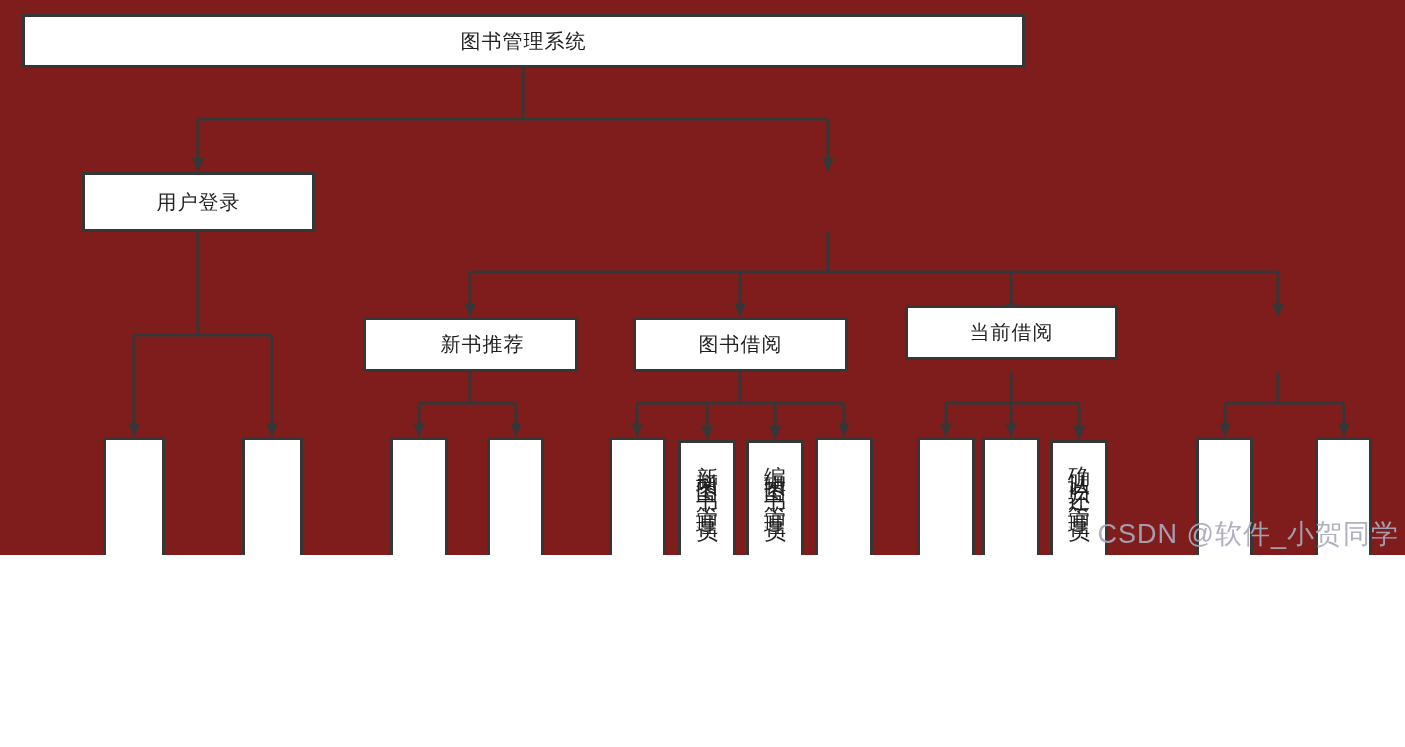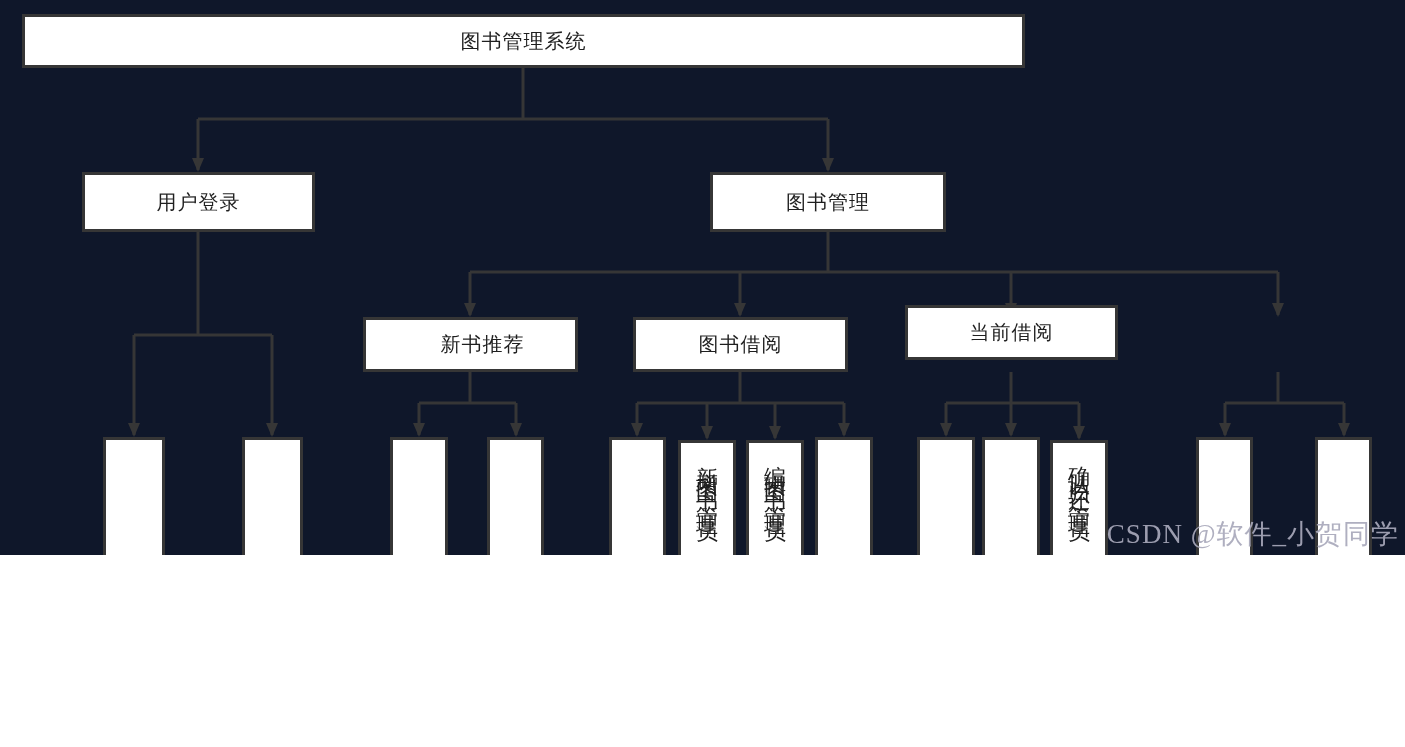--- a/index.html
+++ b/index.html
@@ -1,18 +1,18 @@
 <!DOCTYPE html>
 <html><head>
 <meta charset="utf-8">
 <style>
   html,body{margin:0;padding:0;background:#fff;}
   #stage{
-    position:relative;width:1405px;height:555px;background:#0f172a;
-    font-family:Liberation Serif, serif;
+    position:relative;width:1405px;height:555px;background:#7f1d1d;
+    font-family:Liberation Sans, sans-serif;
     color:#1f1f1f;overflow:hidden;
   }
   #wires{position:absolute;left:0;top:0;width:1405px;height:747px;}
   .node{
     position:absolute;box-sizing:border-box;
     border:3px solid #363636;background:#ffffff;
     display:flex;align-items:center;justify-content:center;
     font-size:20px;letter-spacing:1px;color:#1f1f1f;
   }
   .leaf{
@@ -76,23 +76,20 @@
     <path fill="#363636" d="M1219,423 L1231,423 L1225,437 Z M1338,423 L1350,423 L1344,437 Z"></path>
   </svg>
 
   <div class="node" style="left:22px;top:14px;width:1003px;height:54px;">
     <span>图书管理系统</span>
   </div>
 
   <div class="node" style="left:82px;top:172px;width:233px;height:60px;">
     <span>用户登录</span>
   </div>
-  <div class="node" style="left:710px;top:172px;width:236px;height:60px;">
-    <span>图书管理</span>
-  </div>
 
   <div class="node" style="left:363px;top:317px;width:215px;height:55px;padding-left:24px;">
     <span>新书推荐</span>
   </div>
   <div class="node" style="left:633px;top:317px;width:215px;height:55px;">
     <span>图书借阅</span>
   </div>
   <div class="node" style="left:905px;top:305px;width:213px;height:55px;text-align:center;">
     <span>当前借阅</span>
   </div>

